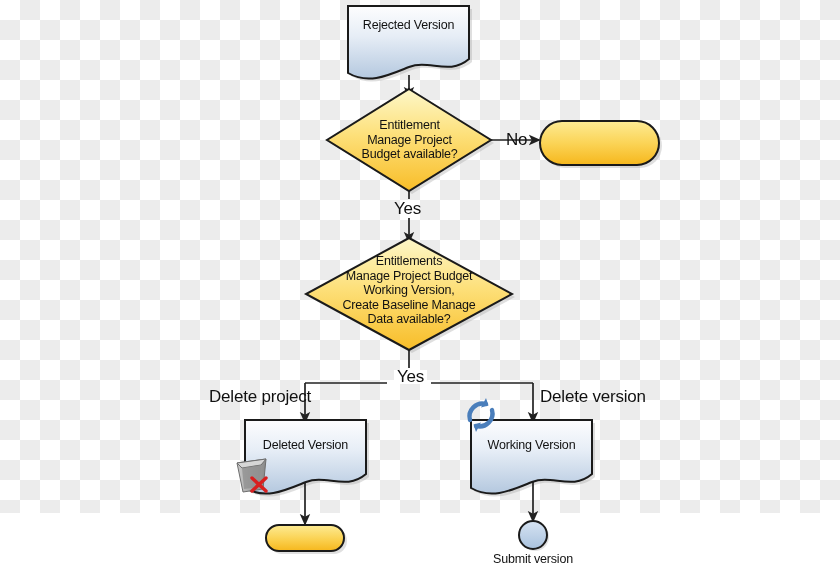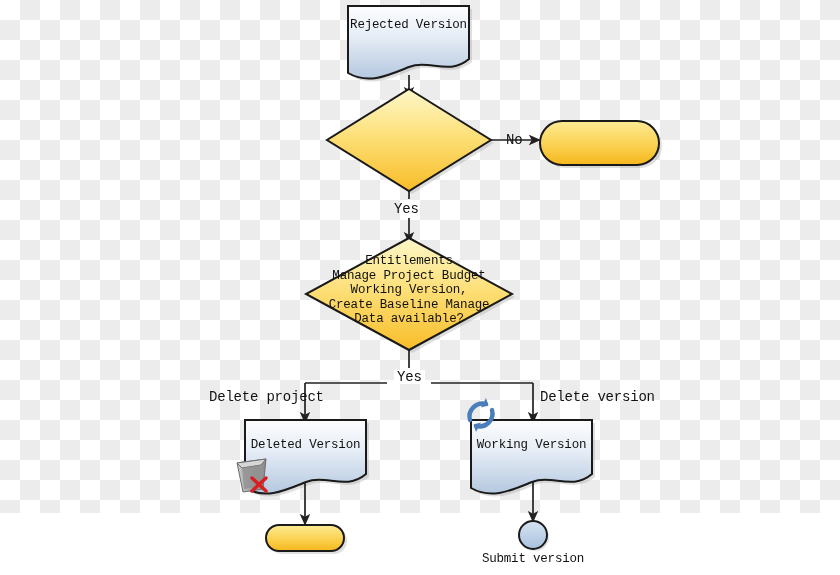--- a/index.html
+++ b/index.html
@@ -16,33 +16,32 @@
     position: relative;
     width: 840px;
     height: 513px;
     
     background-color: #ffffff;
     background-image:
       linear-gradient(45deg, #ececec 25%, transparent 25%, transparent 75%, #ececec 75%),
       linear-gradient(45deg, #ececec 25%, transparent 25%, transparent 75%, #ececec 75%);
     background-size: 40px 40px;
     background-position: 0 0, 20px 20px;
-    font-family: Liberation Mono, monospace;
   }
   #diagram {
     position: absolute;
     left: 0;
     top: 0;
     width: 840px;
     height: 575px;
   }
   .lbl {
     position: absolute;
     color: #111111;
-    font-size: 14px;
+    font-size: 17px;
     line-height: 14px;
     white-space: nowrap;
     letter-spacing: -0.2px;
     text-align: right;
   }
   .node-text {
     position: absolute;
     text-align: center;
     color: #111111;
     font-size: 12.5px;
@@ -150,20 +149,23 @@
       <path d="M476,432 L473.5,424.5 L481,422.5 Z" fill="#4a7ebb" stroke="none"></path>
     </g>
 
     <path d="M279,525 L331,525 A13,13 0 0 1 331,551 L279,551 A13,13 0 0 1 279,525 Z" fill="url(#termGrad)" stroke="#1a1a1a" stroke-width="2"></path>
 
     <circle cx="533" cy="535" r="14" fill="url(#circGrad)" stroke="#1a1a1a" stroke-width="2"></circle>
   </svg>
 
   <div class="node-text" style="left:348px; top:18px; width:121px;">Rejected Version</div>
 
+  <div class="node-text" style="left:337px; top:118px; width:145px;">Entitlement
+Manage Project
+Budget available?</div>
 
 
   <div class="node-text" style="left:314px; top:254px; width:190px;">Entitlements
 Manage Project Budget
 Working Version,
 Create Baseline Manage
 Data available?</div>
 
   <div class="node-text" style="left:245px; top:438px; width:121px;">Deleted Version</div>
 

